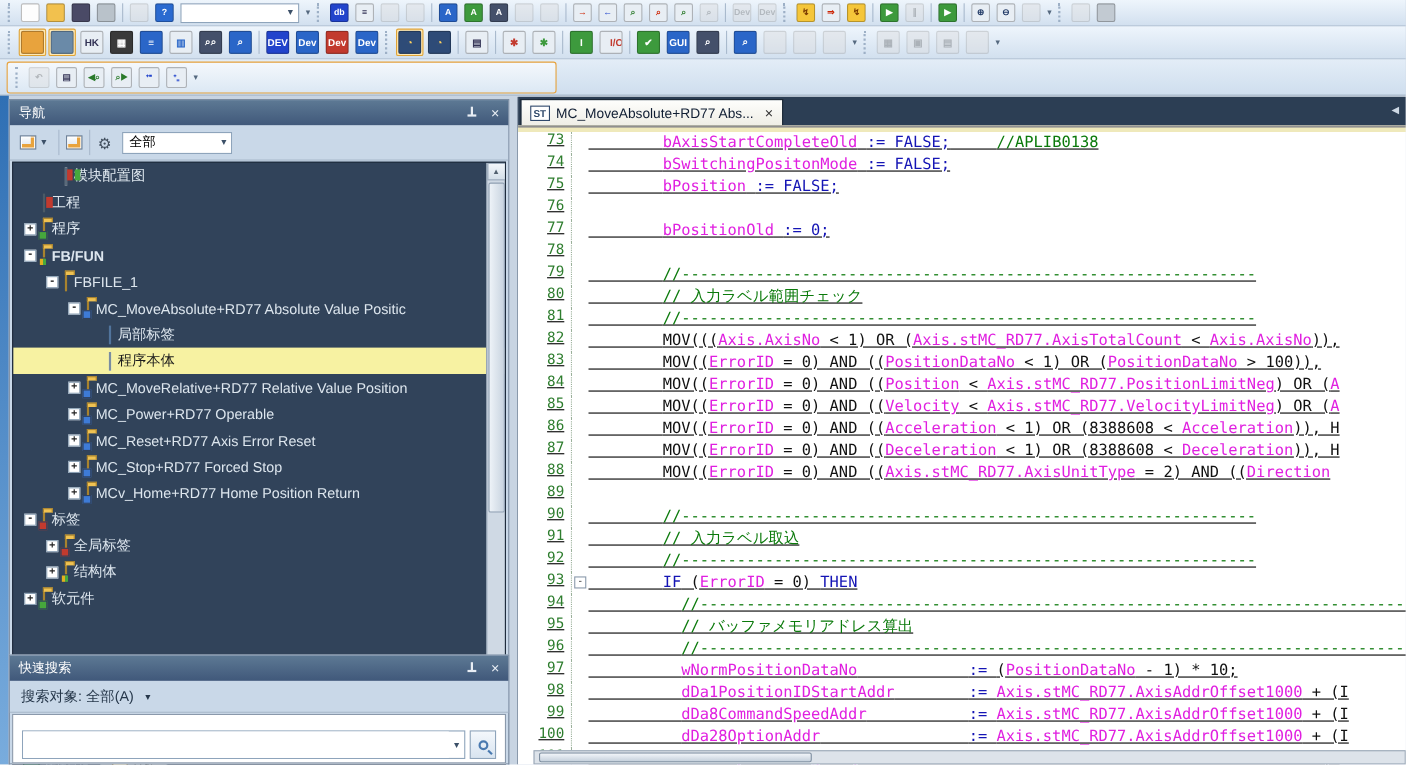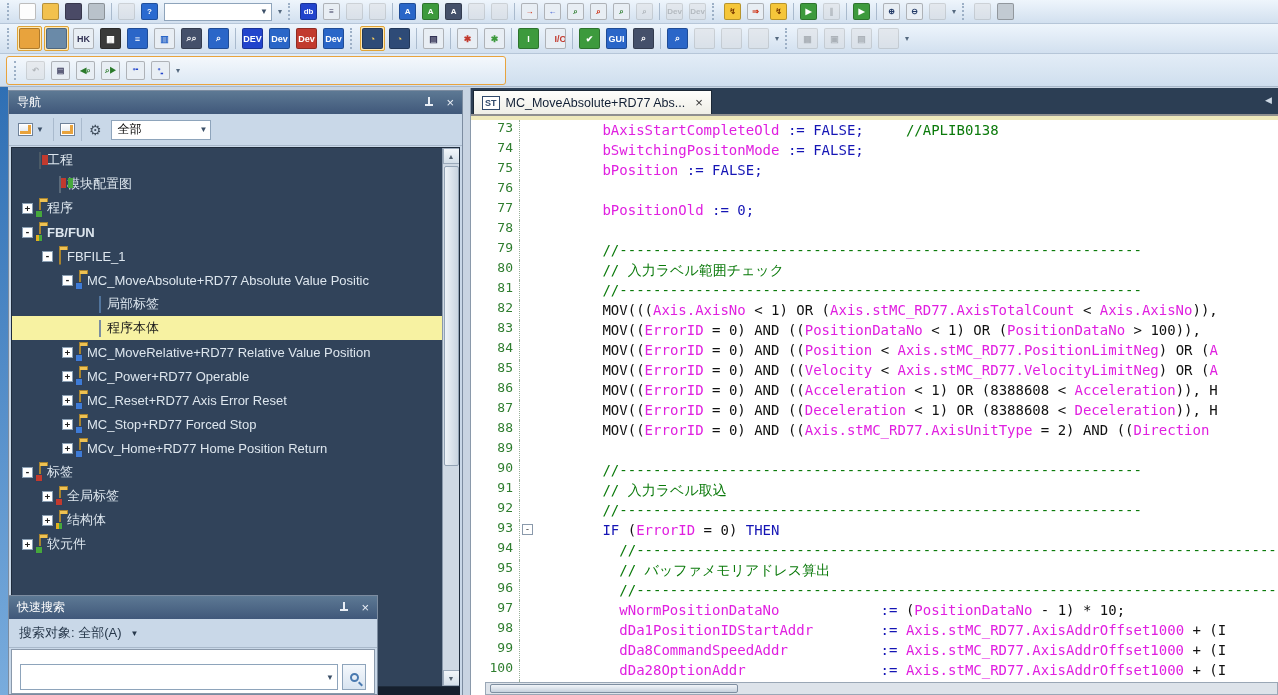--- a/index.html
+++ b/index.html
@@ -67,40 +67,40 @@
   .sb-arr { width:17px; height:16px; color:#51606f; font-size:7px; display:flex; align-items:center; justify-content:center; background:linear-gradient(#f2f6fa,#d4dfe9); border:1px solid #9aa9ba; }
   .sb-thumb { width:15px; background:linear-gradient(90deg,#eef3f8,#c9d4e0); border:1px solid #92a2b4; border-radius:2px; }
 
   #dock-tabs { position:absolute; left:2px; right:2px; bottom:2px; height:27px; background:#16202e; display:flex; align-items:flex-start; padding-top:2px; }
   .dtab { display:flex; align-items:center; gap:5px; font-size:10px; padding:3px 10px; color:#e4ebf2; }
   .dtab.on { background:#f4f4ef; color:#1a1a1a; border:1px solid #8a99ab; border-top:none; }
   .mini-monitor { width:15px; height:13px; background:#2e7d4f; border:1px solid #10301c; box-shadow:2px 2px 0 #5a6a78; }
   .mini-tree { width:14px; height:13px; background:linear-gradient(#ffd25e,#e8a33d); border:1px solid #8a5f10; box-shadow:inset 2px 2px 0 #fff; }
 
   
-  #qs-panel { left:8px; top:595px; width:370px; height:100px; }
+  #qs-panel { left:8px; top:595px; width:455px; height:100px; }
   #qs-scope { height:29px; background:#c9d8e8; border-bottom:1px solid #a8b8ca; display:flex; align-items:center; font-size:13px; color:#26374a; padding:0 10px; gap:6px; }
   #qs-body { position:absolute; left:2px; right:2px; top:53px; bottom:0; background:#fff; border:1px solid #8a99ab; }
   #qs-inputrow { position:absolute; left:8px; right:8px; top:14px; height:26px; display:flex; gap:4px; }
   #qs-combo { flex:1; border:1px solid #8ea4bb; background:#fff; display:flex; align-items:center; }
   #qs-combo input { flex:1; border:none; outline:none; height:100%; font-size:13px; padding:0 6px; font-family:"Liberation Sans",sans-serif; }
   #qs-btn { width:24px; border:1px solid #8ea4bb; background:linear-gradient(#f4f8fc,#d8e4f0); display:flex; align-items:center; justify-content:center; }
   .mag { width:9px; height:9px; border:2px solid #4a7ab0; border-radius:50%; position:relative; }
   .mag::after { content:""; position:absolute; width:5px; height:2px; background:#4a7ab0; transform:rotate(45deg); left:6px; top:8px; }
 
   
   #editor { position:absolute; left:470px; top:88px; right:0; bottom:0; background:#fff; border-left:1px solid #8a99ab; }
   #tabbar { position:absolute; left:0; right:0; top:0; height:26px; background:#2c3e54; display:flex; align-items:flex-end; }
   #doc-tab { height:24px; margin-left:2px; background:linear-gradient(#fefefc,#efeee6); border:1px solid #1c2836; border-bottom:none; display:flex; align-items:center; padding:0 8px; gap:6px; }
   #st-badge { font:bold 9px "Liberation Sans",sans-serif; color:#30496b; background:#fff; border:1px solid #30496b; padding:1px 2px; }
   #tab-title { font-size:12.5px; color:#101e33; white-space:nowrap; }
   #tab-close { font-size:13px; color:#333; line-height:1; cursor:pointer; padding-left:4px; }
   #tab-scroll { position:absolute; right:6px; top:7px; color:#cdd8e4; font-size:9px; }
   #tab-underline { position:absolute; left:0; right:0; top:26px; height:6px; background:#efe9bb; border-top:2px solid #8f8f8f; }
-  #code { position:absolute; left:0; right:0; top:32px; bottom:0; overflow:hidden; background:#fff; }
+  #code { position:absolute; left:0; right:0; top:32px; bottom:0; overflow:hidden; background:#fff;text-decoration:underline; }
   .cl { height:20px; display:flex; white-space:pre; }
   .ln { width:48px; flex:none; text-align:right; padding-right:6px; font:13px "DejaVu Sans Mono",monospace; color:#2e7d2e; }
   .fold { width:16px; flex:none; border-left:1px dotted #9ab09a; position:relative; }
   .fbox { position:absolute; left:2px; top:4px; width:11px; height:11px; background:#fff; border:1px solid #8a99ab; color:#333; font:9px "DejaVu Sans Mono",monospace; line-height:9px; text-align:center; }
   .ct { font:14px "DejaVu Sans Mono",monospace; line-height:20px; white-space:pre; }
   .ct .p { color:#111; } .ct .m { color:#e020e0; } .ct .k { color:#1515b5; } .ct .c { color:#0b7a0b; }
   #hscroll { position:absolute; left:14px; right:0; bottom:0; height:13px; background:#dde3ea; border:1px solid #9aa7b6; }
   #hthumb { position:absolute; left:4px; top:1px; width:248px; height:9px; background:linear-gradient(#f2f5f9,#c6d1dd); border:1px solid #7e8ea0; border-radius:2px; }
 </style>
 </head>
@@ -375,29 +375,29 @@
     <span class="tsep"></span>
     <span class="gear">⚙</span>
     <div id="nav-filter">
       <span>全部</span>
       <span class="sp"></span>
       <span class="chev">▼</span>
     </div>
   </div>
   <div id="tree-wrap">
     <div id="tree-items">
+        <div class="trow" style="padding-left: 30px;">
+          <span class="eboxsp"></span>
+          <span class="tico"><span class="igrid"></span></span>
+          <span class="lbl">模块配置图</span>
+        </div>
         <div class="trow" style="padding-left: 10px;">
           <span class="eboxsp"></span>
           <span class="tico"><span class="iproj"></span></span>
           <span class="lbl">工程</span>
-        </div>
-        <div class="trow" style="padding-left: 30px;">
-          <span class="eboxsp"></span>
-          <span class="tico"><span class="igrid"></span></span>
-          <span class="lbl">模块配置图</span>
         </div>
         <div class="trow" style="padding-left: 10px;">
           <span class="ebox">+</span>
           <span class="tico" style="position:relative"><span class="ifolder"></span><span class="chip green"></span></span>
           <span class="lbl">程序</span>
         </div>
         <div class="trow bold" style="padding-left: 10px;">
           <span class="ebox">-</span>
           <span class="tico" style="position:relative"><span class="ifolder"></span><span class="chip multi"></span></span>
           <span class="lbl">FB/FUN</span>

